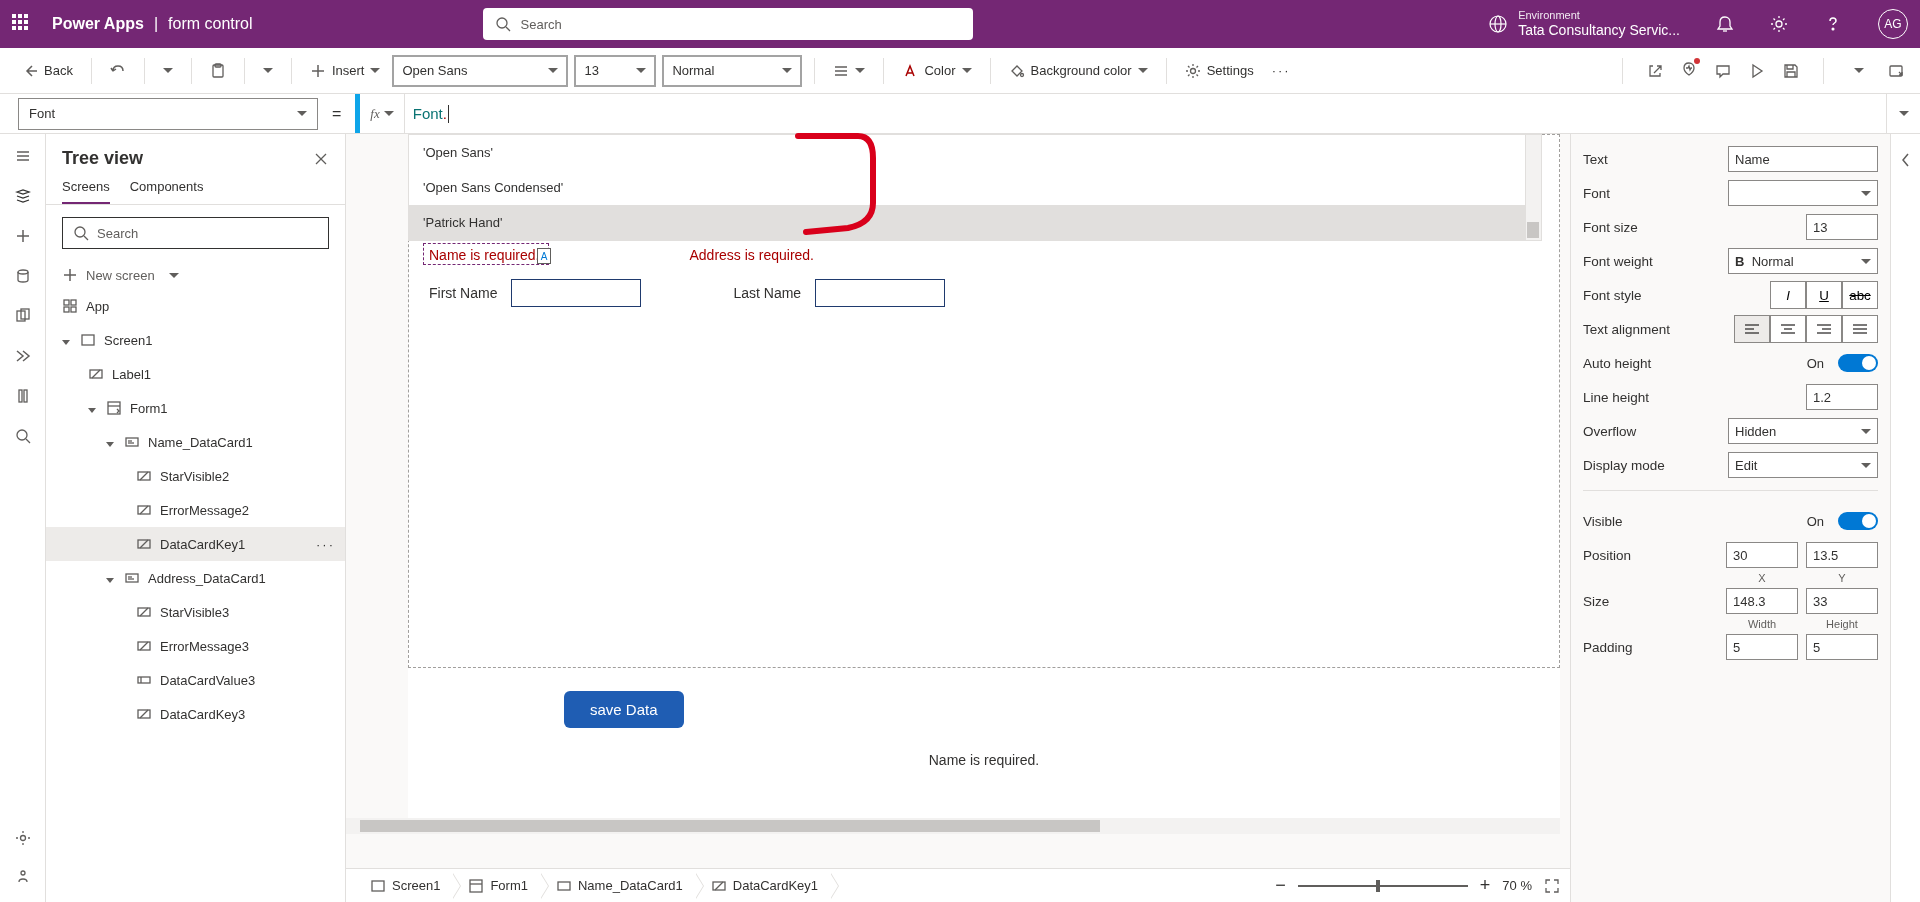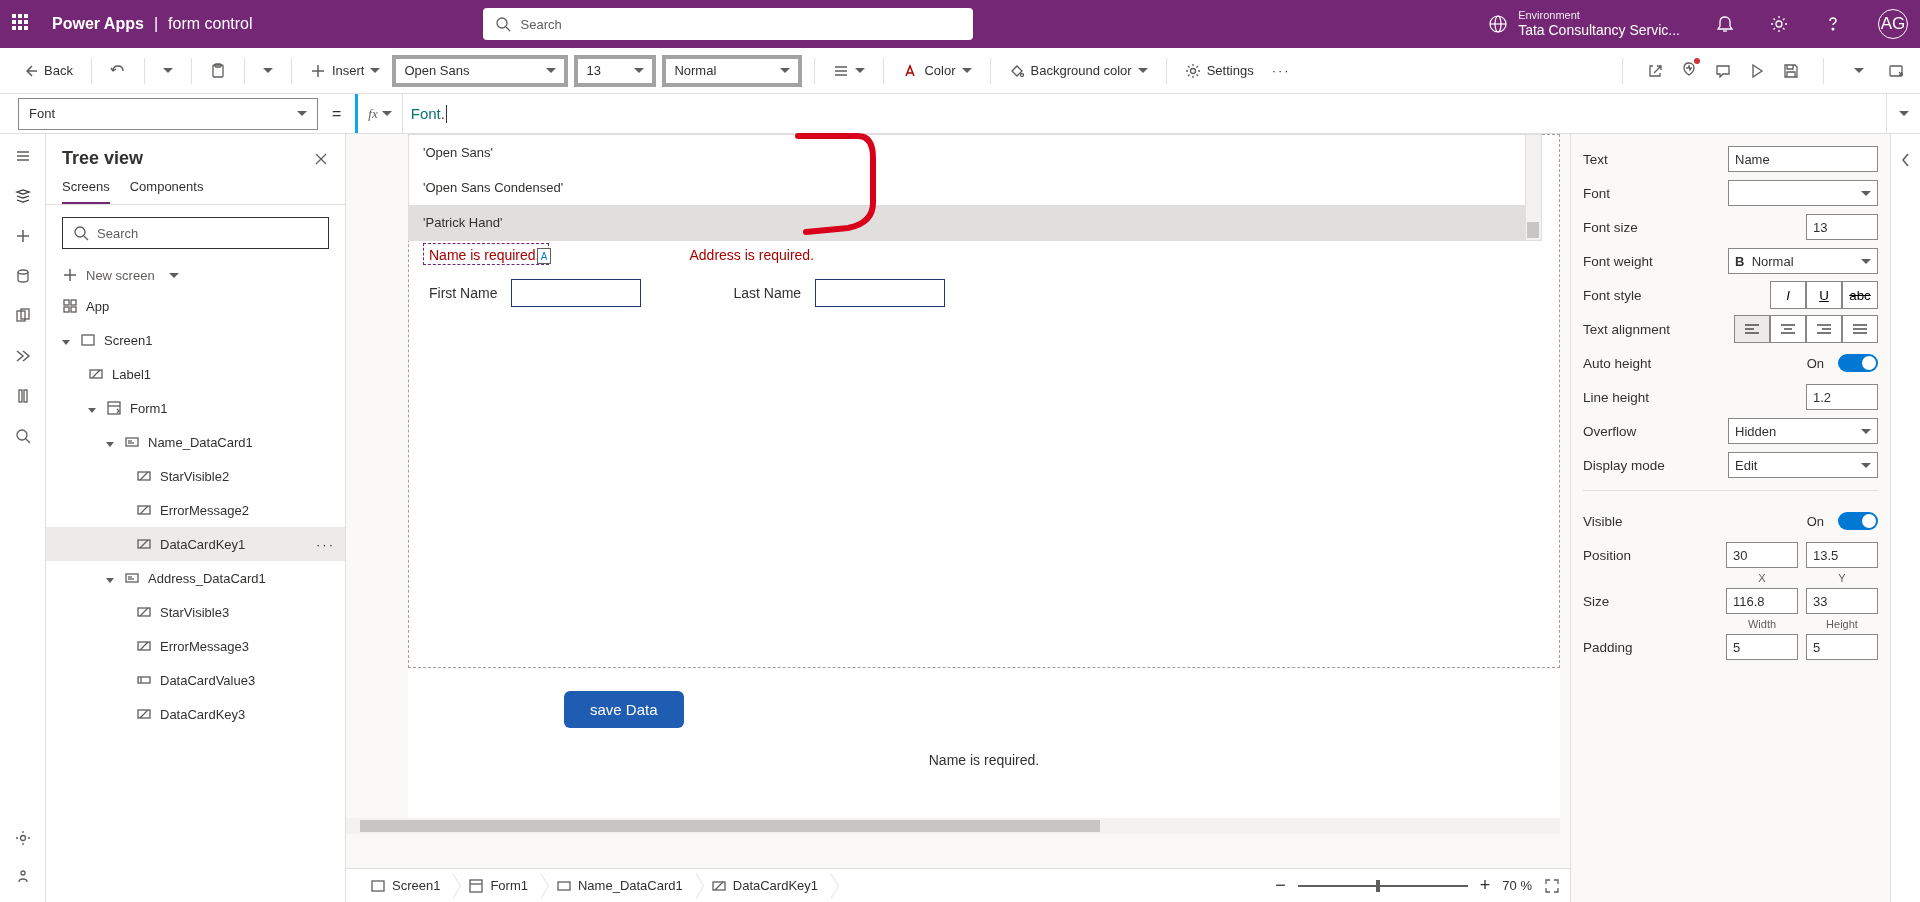--- a/index.html
+++ b/index.html
@@ -12,38 +12,38 @@
 .app-title { font-size: 16px; font-weight: 600; }
 .app-sep { margin: 0 10px; font-size: 16px; }
 .app-sub { font-size: 16px; }
 .search-box { margin-left: 230px; width: 490px; height: 32px; background: #fff; border-radius: 4px; display: flex; align-items: center; padding: 0 12px; color: #605e5c; }
 .search-box svg { margin-right: 10px; }
 .header-right { margin-left: auto; display: flex; align-items: center; gap: 36px; }
 .env { display: flex; align-items: center; gap: 10px; }
 .env-text { line-height: 1.2; }
 .env-label { font-size: 11px; opacity: 0.9; }
 .env-name { font-size: 14px; }
-.avatar { width: 30px; height: 30px; border: 1px solid #fff; border-radius: 50%; display: flex; align-items: center; justify-content: center; font-size: 17px; }
+.avatar { width: 30px; height: 30px; border: 1px solid #fff; border-radius: 50%; display: flex; align-items: center; justify-content: center; font-size: 12px; }
 
 
 .toolbar { height: 46px; border-bottom: 1px solid #e1dfdd; display: flex; align-items: center; padding: 0 16px; gap: 6px; }
 .tb-btn { display: flex; align-items: center; gap: 6px; padding: 4px 6px; color: #323130; cursor: pointer; }
 .tb-sep { width: 1px; height: 26px; background: #e1dfdd; margin: 0 6px; }
-.tb-dropdown { border: 4px solid #a3a3a3; height: 32px; display: flex; align-items: center; padding: 0 8px; background: #fff; }
+.tb-dropdown { border: 2px solid #a3a3a3; height: 32px; display: flex; align-items: center; padding: 0 8px; background: #fff; }
 .tb-dropdown.font { width: 176px; justify-content: space-between; }
 .tb-dropdown.size { width: 82px; justify-content: space-between; }
 .tb-dropdown.weight { width: 140px; justify-content: space-between; }
 .tb-right { margin-left: auto; display: flex; align-items: center; gap: 18px; }
 .chev { border-left: 5px solid transparent; border-right: 5px solid transparent; border-top: 5px solid #605e5c; }
 
 
 .formula-bar { height: 40px; border-bottom: 1px solid #e1dfdd; display: flex; align-items: center; }
 .prop-select { width: 300px; height: 32px; margin-left: 18px; border: 1px solid #8a8886; display: flex; align-items: center; padding: 0 10px; justify-content: space-between; }
 .eq { margin: 0 14px; font-size: 16px; }
-.fx { display: flex; align-items: center; gap: 4px; font-style: italic; color: #605e5c; padding: 0 10px; border-left: 3px solid #0ea5e9; height: 100%; }
+.fx { display: flex; align-items: center; gap: 4px; font-style: italic; color: #605e5c; padding: 0 10px; border-left: 5px solid #0ea5e9; height: 100%; }
 .formula-input { flex: 1; padding: 0 8px; height: 100%; display: flex; align-items: center; font-family: Consolas, monospace; font-size: 15px; color: #0a7373; border-left: 1px solid #e1dfdd; position: relative; }
 .formula-input .dot { color: #a80000; }
 .formula-input .caret { width: 1px; height: 18px; background: #323130; display: inline-block; margin-left: 1px; }
 .expand { width: 34px; display: flex; align-items: center; justify-content: center; border-left: 1px solid #e1dfdd; height: 100%; }
 
 
 .main { display: flex; height: calc(902px - 48px - 46px - 40px); position: relative; }
 
 
 .rail { width: 46px; border-right: 1px solid #e1dfdd; display: flex; flex-direction: column; align-items: center; padding-top: 14px; gap: 24px; }
@@ -694,21 +694,21 @@
         </div>
       </div>
     <div class="dual-label">
         <span>X</span>
         <span>Y</span>
       </div>
     <div class="prop-row">
         <label>Size</label>
         <div class="dual">
           <div class="prop-input small">
-            <span>116.8</span>
+            <span>148.3</span>
           </div>
           <div class="prop-input small">
             <span>33</span>
           </div>
         </div>
       </div>
     <div class="dual-label">
         <span>Width</span>
         <span>Height</span>
       </div>

